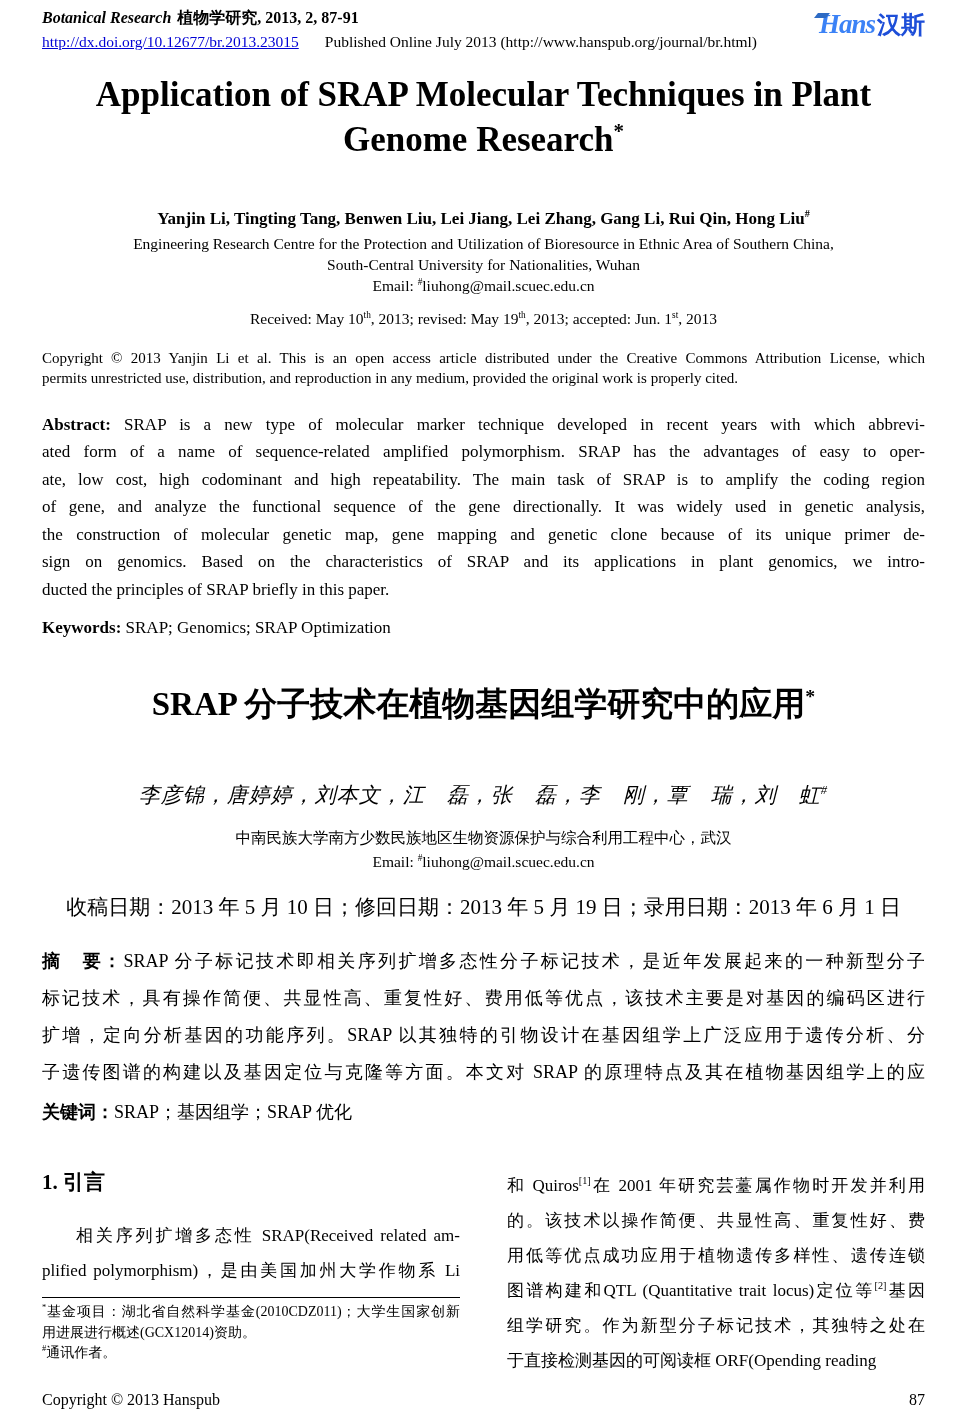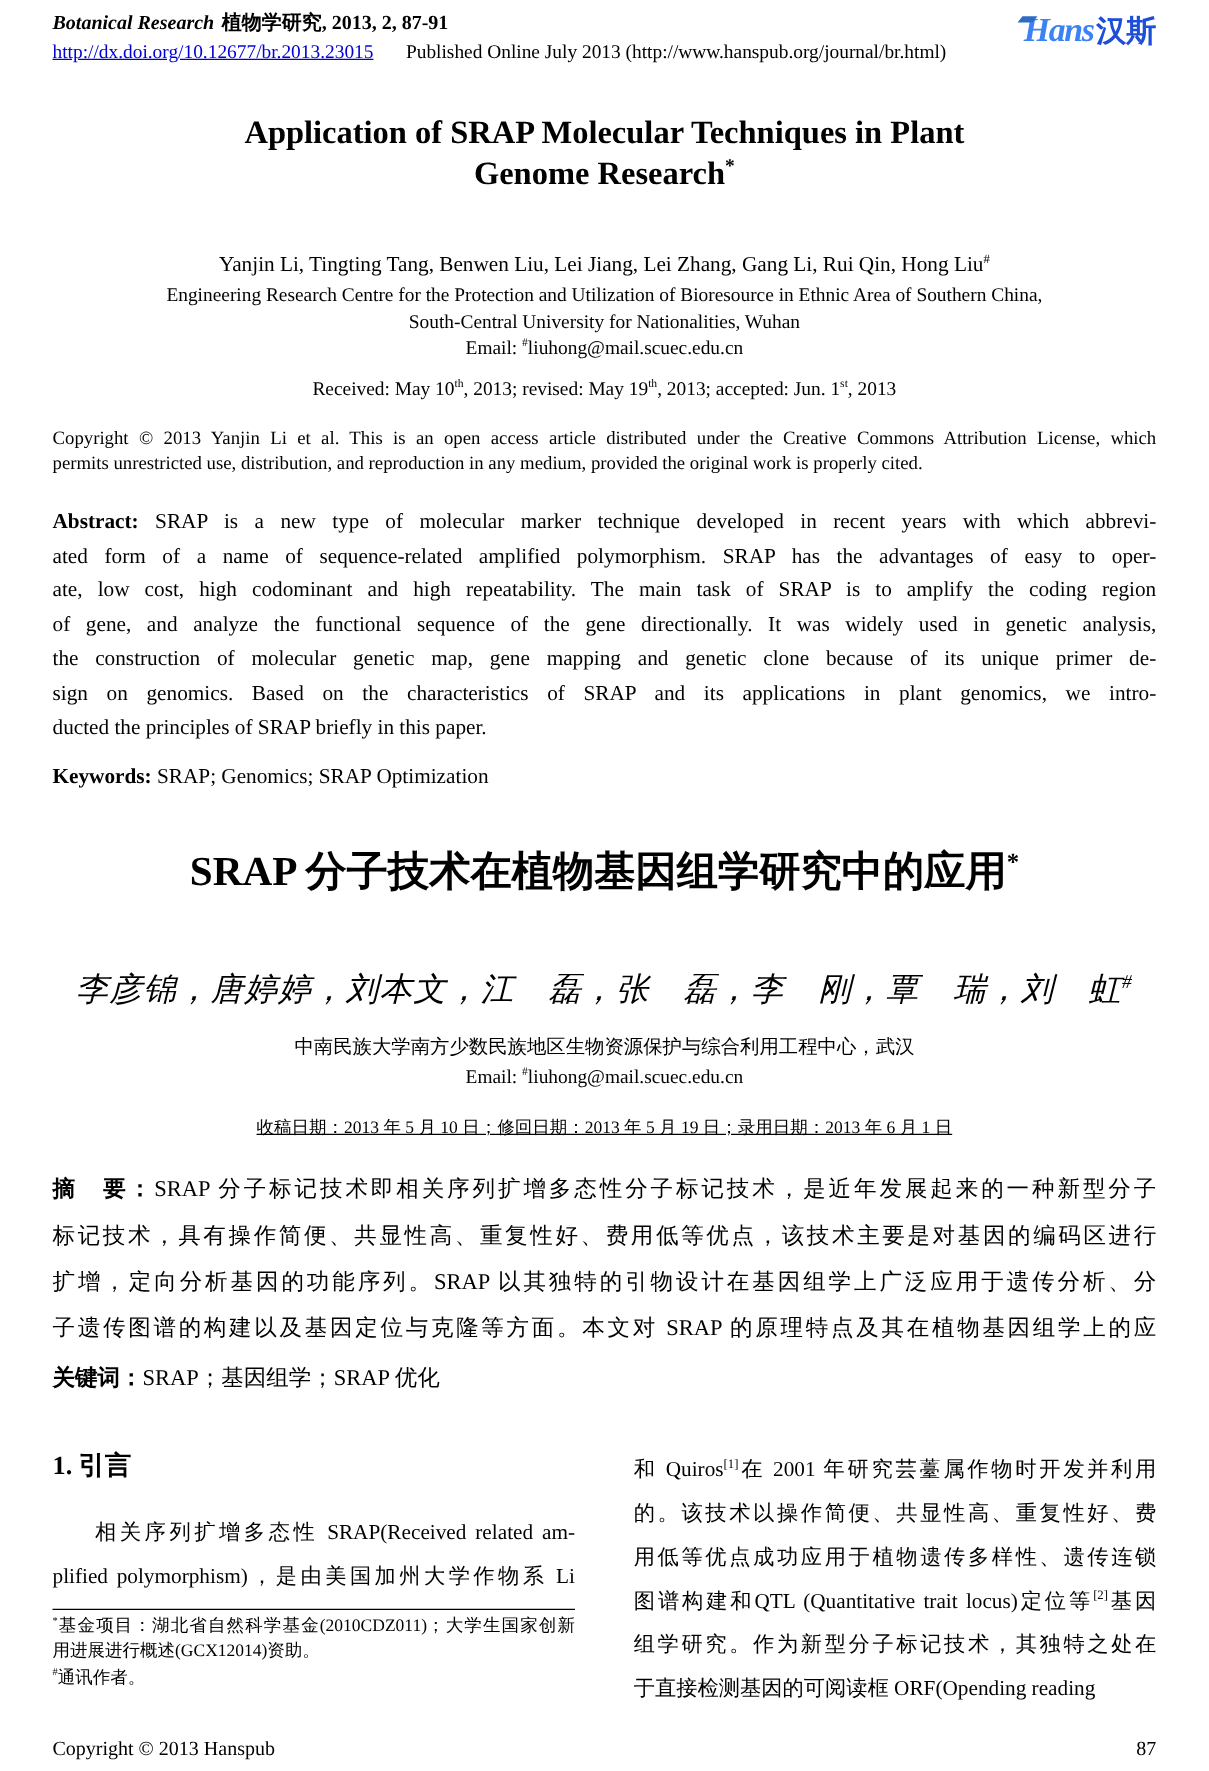--- a/index.html
+++ b/index.html
@@ -17,36 +17,36 @@
   .jt-cn{margin-left:6px;}
   .hdr-line2{font-size:15.5px;margin-top:4px;}
   .doi{color:#0000d4;text-decoration:underline;cursor:pointer;}
   .pub{margin-left:26px;}
   .logo{position:relative;white-space:nowrap;padding-top:1px;}
   .logo-hans{color:#3b82f6;font-weight:bold;font-style:italic;font-size:27px;letter-spacing:-1px;position:relative;z-index:1;}
   .logo-cn{color:#1d4ed8;font-weight:bold;font-size:24px;margin-left:2px;}
   .logo-accent{position:absolute;left:-3px;top:5px;width:12px;height:5px;background:#2e6bc4;transform:skewX(-38deg);z-index:2;}
 
   
-  .title{ text-align:center;font-size:26px;font-weight:bold;line-height:1.28;margin-top:38px;}
-  .authors{text-align:center;font-size:17px;font-weight:normal;margin-top:46px;}
+  .title{ text-align:center;font-size:35px;font-weight:bold;line-height:1.28;margin-top:22px;}
+  .authors{text-align:center;font-size:17px;font-weight:bold;margin-top:46px;}
   .affil{text-align:center;font-size:15.5px;line-height:1.38;margin-top:4px;}
   .received{text-align:center;font-size:15.5px;margin-top:13px;}
   .license{font-size:15px;line-height:1.36;margin-top:20px;}
 
   .jline{text-align:justify;text-align-last:justify;}
   .jlast{text-align:justify;text-align-last:left;}
 
   .abs{font-size:17px;line-height:27.5px;margin-top:22px;}
   .kw{font-size:17px;margin-top:15px;}
 
   .cn-title{text-align:center;font-size:33px;font-weight:bold;margin-top:44px;}
-  .cn-authors{text-align:center;font-size:26px;font-style:italic;margin-top:54px;letter-spacing:1px;}
+  .cn-authors{text-align:center;font-size:21px;font-style:italic;margin-top:54px;letter-spacing:1px;}
   .cn-affil{text-align:center;font-size:15.5px;line-height:1.55;margin-top:17px;}
-  .cn-dates{text-align:center;font-size:14px;margin-top:19px;text-decoration:underline;}
+  .cn-dates{text-align:center;font-size:21px;margin-top:19px;}
   .cn-abs{font-size:18px;line-height:37px;margin-top:22px;}
   .cn-kw{font-size:18px;margin-top:9px;}
 
   
   .cols{display:flex;gap:47px;margin-top:44px;}
   .col{width:418px;}
   .sec-h{font-size:21px;font-weight:bold;}
   .col-line{font-size:17px;line-height:35px;}
   .left-para{margin-top:22px;}
   .indent{text-indent:2em;}

